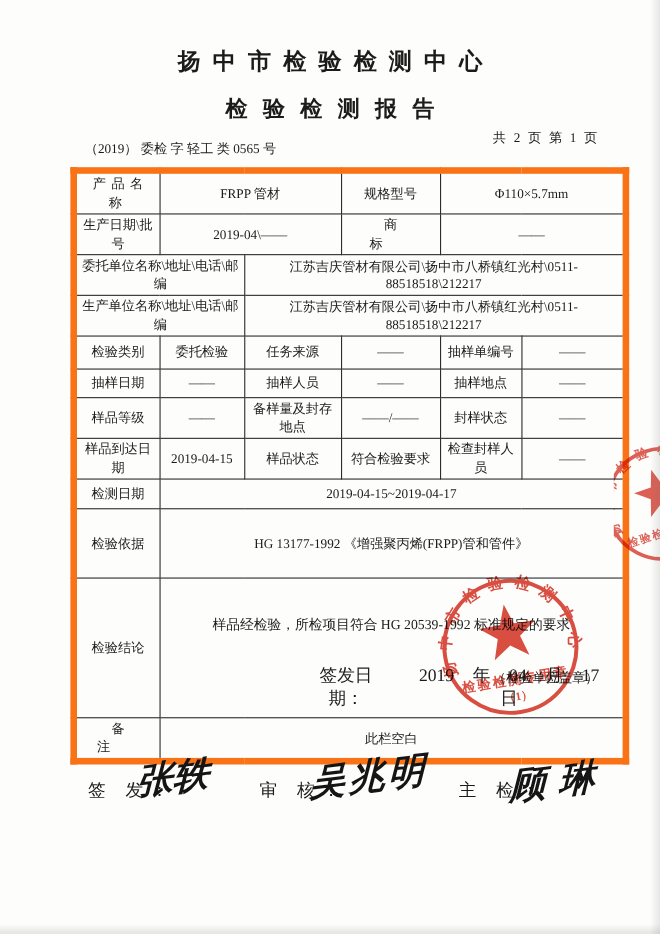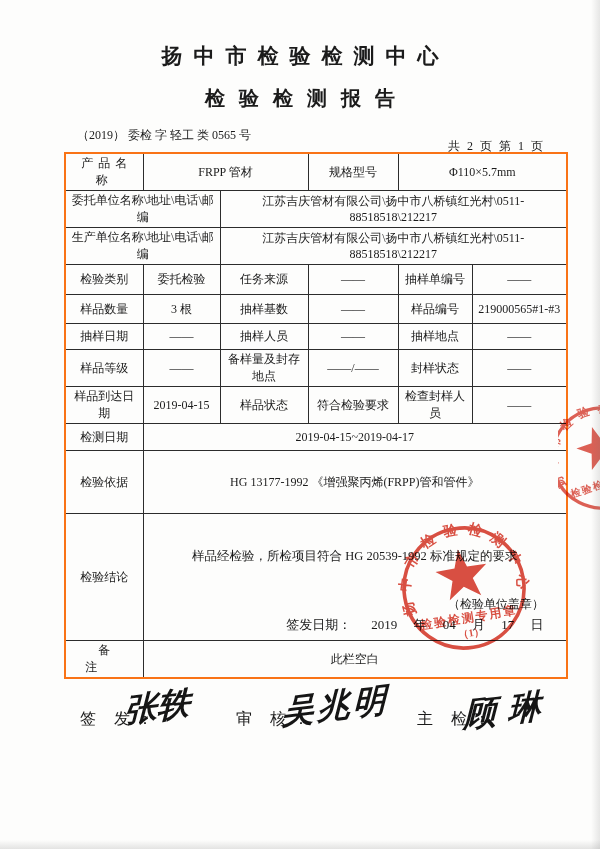--- a/index.html
+++ b/index.html
@@ -7,39 +7,39 @@
     width:600px;height:849px;position:relative;overflow:hidden;
     background:#fdfdfc;color:#1b1b1b;
     font-family:"Liberation Serif","DejaVu Serif",serif;
   }
   
   .org-title{position:absolute;top:42px;left:0;right:0;text-align:center;
     font-size:21px;font-weight:bold;letter-spacing:11px;text-indent:11px;}
   .report-title{position:absolute;top:85px;left:0;right:0;text-align:center;
     font-size:20px;font-weight:bold;letter-spacing:14px;text-indent:14px;}
   .doc-number{position:absolute;top:127px;left:77px;font-size:12px;}
-  .page-info{position:absolute;top:138px;right:55px;font-size:12px;letter-spacing:2px;}
+  .page-info{position:absolute;top:117px;right:55px;font-size:12px;letter-spacing:2px;}
   
   table.report{position:absolute;left:64px;top:152px;width:502px;
-    border-collapse:collapse;table-layout:fixed;border:2px solid #f97316;padding-left:37px;}
+    border-collapse:collapse;table-layout:fixed;border:6px solid #f97316;padding-left:37px;}
   table.report td{border:1px solid #2c2c2c;font-size:12px;text-align:center;
     padding:1px 3px;overflow:hidden;}
   td.al{text-align:left;padding-left:7px;}
   td.small, .small{font-size:11px;}
   .sp4{letter-spacing:5px;text-indent:5px;}
   .sp-wide{letter-spacing:26px;text-indent:26px;}
   tr.r1{height:33px}tr.r2{height:27px}tr.r3{height:28px}tr.r4{height:32px}
   tr.r5{height:30px}tr.r6{height:29px}tr.r7{height:26px}tr.r8{height:29px}
   tr.r9{height:29px}tr.r10{height:27px}tr.r11{height:63px}tr.r12{height:127px}
   tr.r13{height:35px}
   td.conclusion-cell{position:relative;text-align:left;vertical-align:top;}
   .conclusion-text{position:absolute;top:34px;left:10px;right:10px;font-size:12.5px;}
   .seal-hint{position:absolute;right:22px;bottom:27px;font-size:12px;}
   .issue-line{position:absolute;left:132px;right:12px;bottom:6px;
-    display:flex;justify-content:center;font-size:13px;}
+    display:flex;justify-content:flex-end;font-size:16px;}
   .issue-date-value{word-spacing:13px;margin-left:20px;}
   
   .sig-label{position:absolute;top:709px;font-size:16px;letter-spacing:7px;}
   .sig-name{position:absolute;font-size:33px;font-weight:bold;font-style:italic;
     transform:rotate(-7deg) skewX(-8deg);white-space:nowrap;color:#151515;}
   
   .stamp{position:absolute;mix-blend-mode:multiply;opacity:.9;pointer-events:none;}
   #stamp-main{left:398px;top:522px;width:132px;height:132px;transform:rotate(-9deg);}
   #stamp-edge-clip{position:absolute;left:558px;top:403px;width:42px;height:114px;
     overflow:hidden;mix-blend-mode:multiply;opacity:.9;pointer-events:none;}
@@ -68,43 +68,41 @@
       <col style="width:74px">
       <col style="width:95px">
   </colgroup>
   <tbody>
       <tr class="r1">
     <td class="sp4">产品名称</td>
     <td colspan="2">FRPP 管材</td>
     <td>规格型号</td>
     <td colspan="2">Φ110×5.7mm</td>
   </tr>
+  <tr class="r2">
+    <td class="small">生产日期\批号</td>
+    <td colspan="2">2019-04\——</td>
+    <td class="sp-wide">商标</td>
+    <td colspan="2">——</td>
+  </tr>
   <tr class="r3">
     <td colspan="2" class="small">委托单位名称\地址\电话\邮编</td>
     <td colspan="4" class="al small">江苏吉庆管材有限公司\扬中市八桥镇红光村\0511-88518518\212217</td>
   </tr>
   <tr class="r4">
     <td colspan="2" class="small">生产单位名称\地址\电话\邮编</td>
     <td colspan="4" class="al small">江苏吉庆管材有限公司\扬中市八桥镇红光村\0511-88518518\212217</td>
   </tr>
   <tr class="r5">
     <td>检验类别</td>
     <td>委托检验</td>
     <td>任务来源</td>
     <td>——</td>
     <td class="small">抽样单编号</td>
     <td>——</td>
-  </tr>
-  <tr class="r6">
-    <td>样品数量</td>
-    <td>3 根</td>
-    <td>抽样基数</td>
-    <td>——</td>
-    <td>样品编号</td>
-    <td class="small">219000565#1-#3</td>
   </tr>
   <tr class="r7">
     <td>抽样日期</td>
     <td>——</td>
     <td>抽样人员</td>
     <td>——</td>
     <td>抽样地点</td>
     <td>——</td>
   </tr>
   <tr class="r8">

